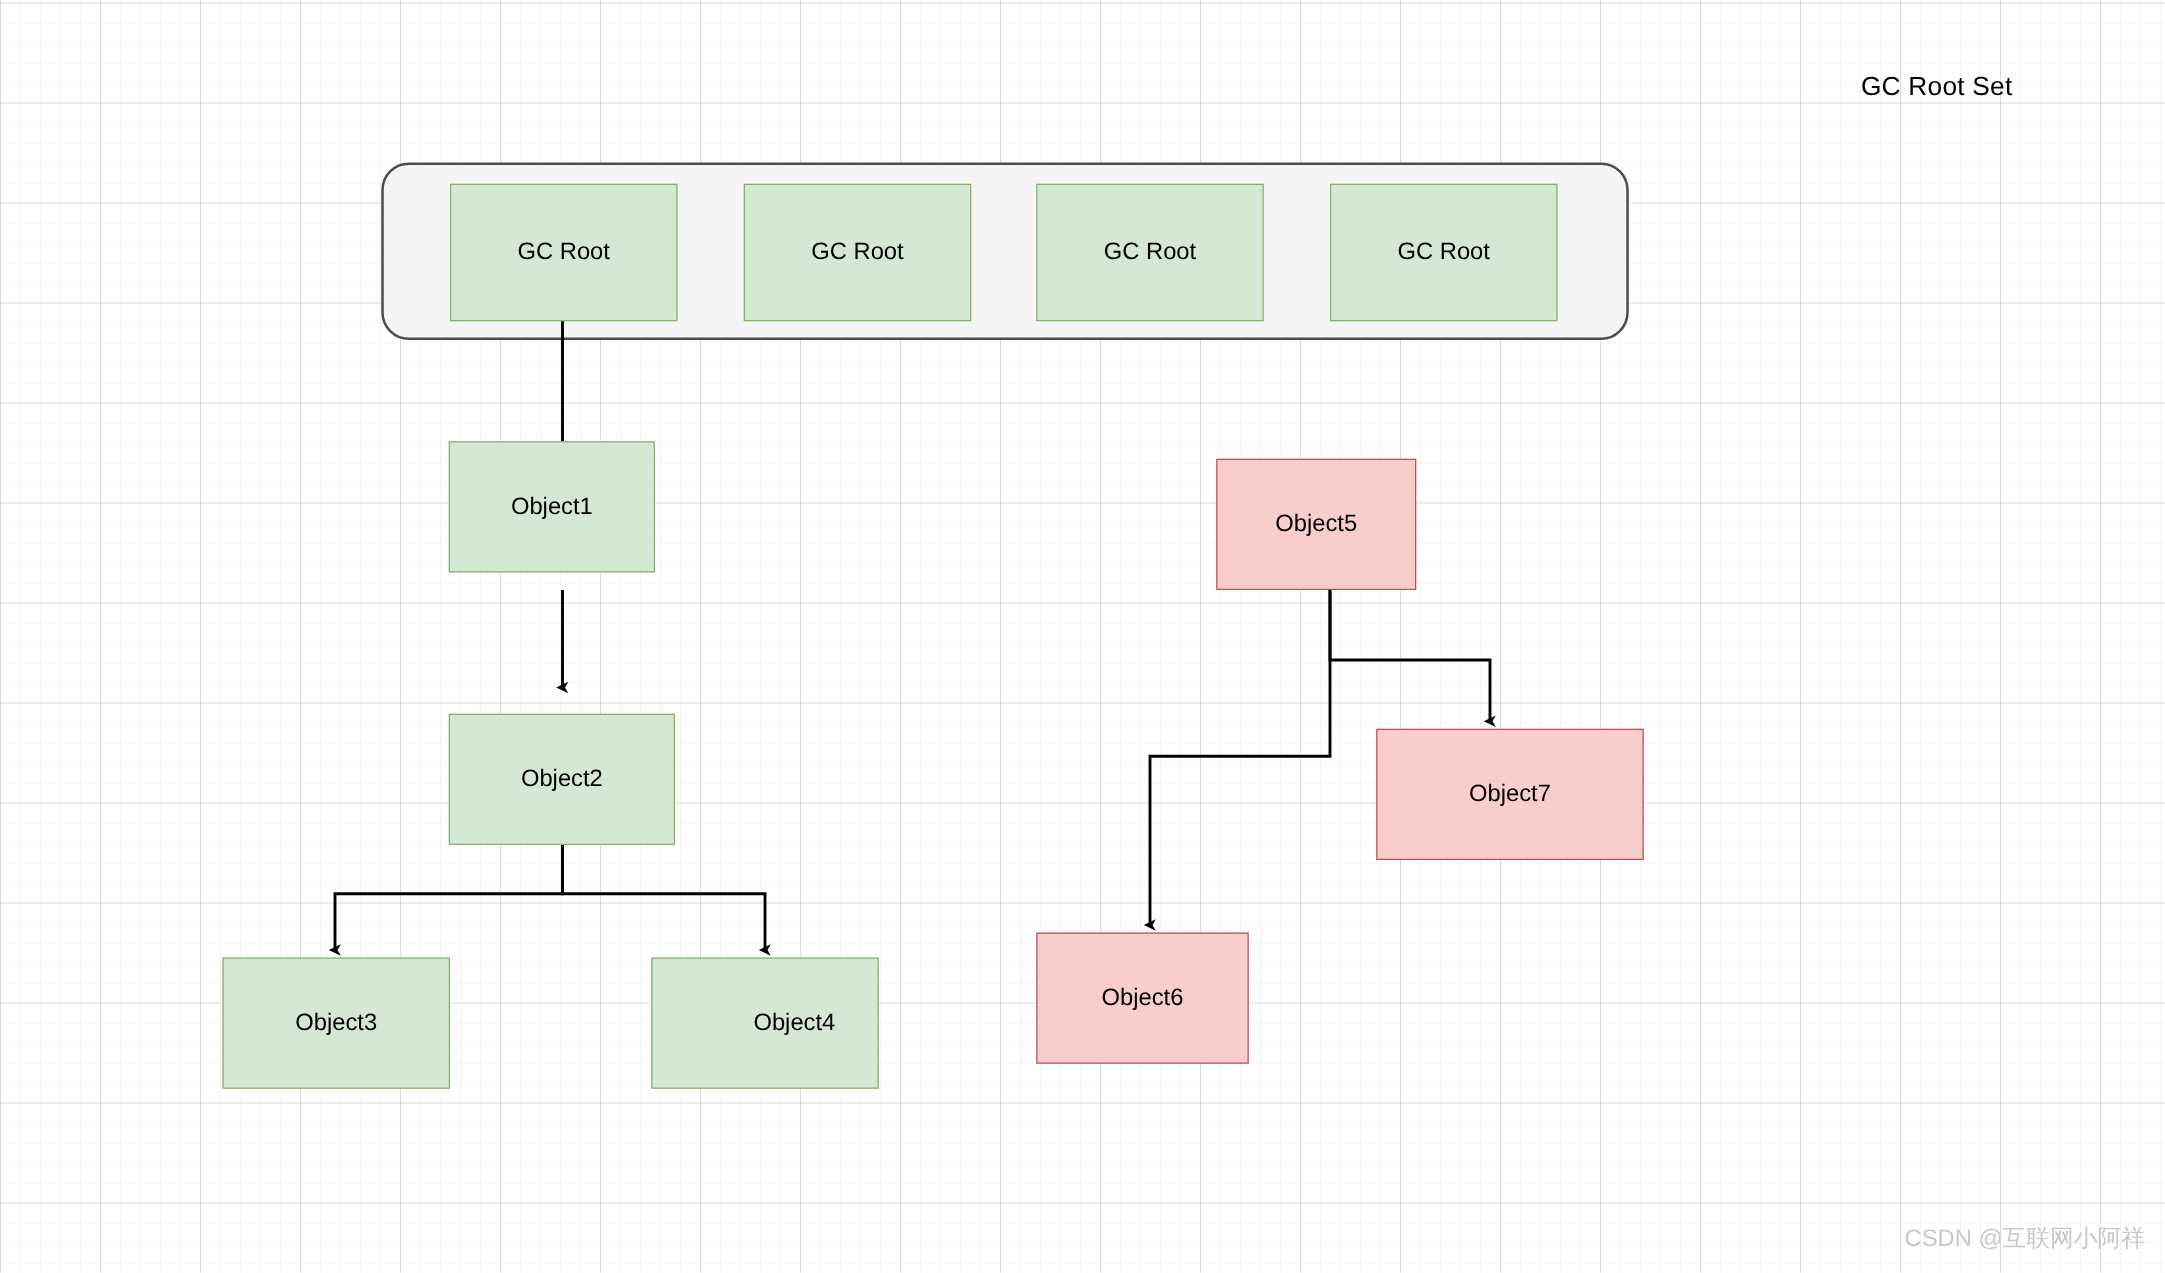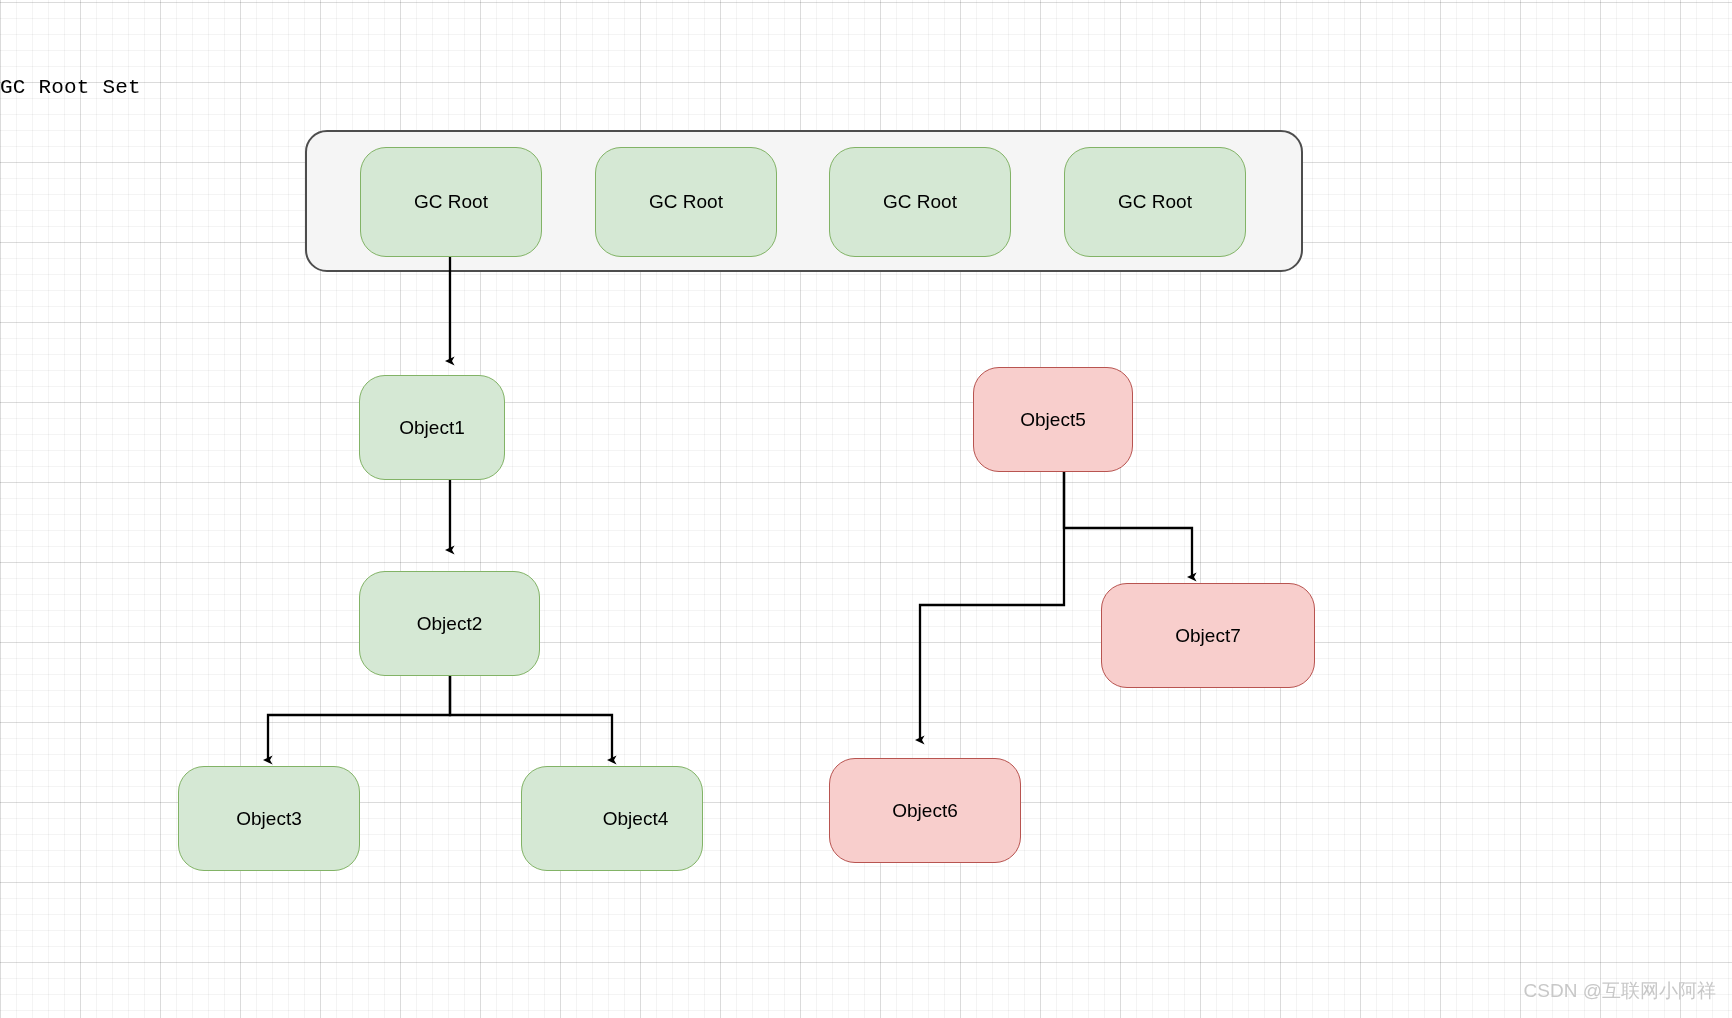--- a/index.html
+++ b/index.html
@@ -16,53 +16,51 @@
     background-image:
       linear-gradient(to right, rgba(0,0,0,0.045) 1px, transparent 1px),
       linear-gradient(to bottom, rgba(0,0,0,0.045) 1px, transparent 1px),
       linear-gradient(to right, rgba(0,0,0,0.10) 1px, transparent 1px),
       linear-gradient(to bottom, rgba(0,0,0,0.10) 1px, transparent 1px);
     background-size:16px 16px, 16px 16px, 80px 80px, 80px 80px;
     background-position:0 2px, 0 2px, 0 2px, 0 2px;
   }
   .abs{position:absolute;}
   #diagram-title{
-    left:0;top:76px;width:1610px;
-    text-align:left;
+    left:0;top:58px;width:1610px;
+    text-align:right;
     font-size:21px;color:#000000;
     letter-spacing:0.2px;
-    font-family:Liberation Mono, monospace;
   }
   #gc-root-set-container{
     left:305px;top:130px;width:998px;height:142px;
     background:#f5f5f5;
     border:2.2px solid #4d4d4d;
     border-radius:22px;
     box-sizing:border-box;
   }
   .node{
     box-sizing:border-box;
     display:flex;align-items:center;justify-content:center;
     font-size:19px;color:#000000;
     text-align:center;
-    border-radius:26px;
   }
   .node.green{background:#d5e8d4;border:1.6px solid #82b366;}
   .node.red{background:#f8cecc;border:1.8px solid #b85450;}
   .gcroot{width:182px;height:110px;top:147px;}
   #gc-root-0{left:360px;}
   #gc-root-1{left:595px;}
   #gc-root-2{left:829px;}
   #gc-root-3{left:1064px;}
-  #node-object1{left:359px;top:375px;width:146px;height:105px;}
+  #node-object1{left:359px;top:353px;width:165px;height:105px;}
   #node-object2{left:359px;top:556px;width:181px;height:105px;margin-top:15px;}
   #node-object3{left:178px;top:766px;width:182px;height:105px;}
   #node-object4{left:521px;top:766px;width:182px;height:105px;padding-left:47px;}
   #node-object5{left:973px;top:367px;width:160px;height:105px;}
-  #node-object6{left:829px;top:746px;width:192px;height:105px;margin-top:12px;}
+  #node-object6{left:829px;top:746px;width:170px;height:105px;}
   #node-object7{left:1101px;top:583px;width:214px;height:105px;}
   #edge-layer{left:0;top:0;width:1732px;height:1018px;pointer-events:none;}
   #watermark{
     right:16px;bottom:14px;
     font-size:19px;color:#c8c8c8;
     white-space:nowrap;
     margin-top:47px;
   }
 </style>
 </head>

